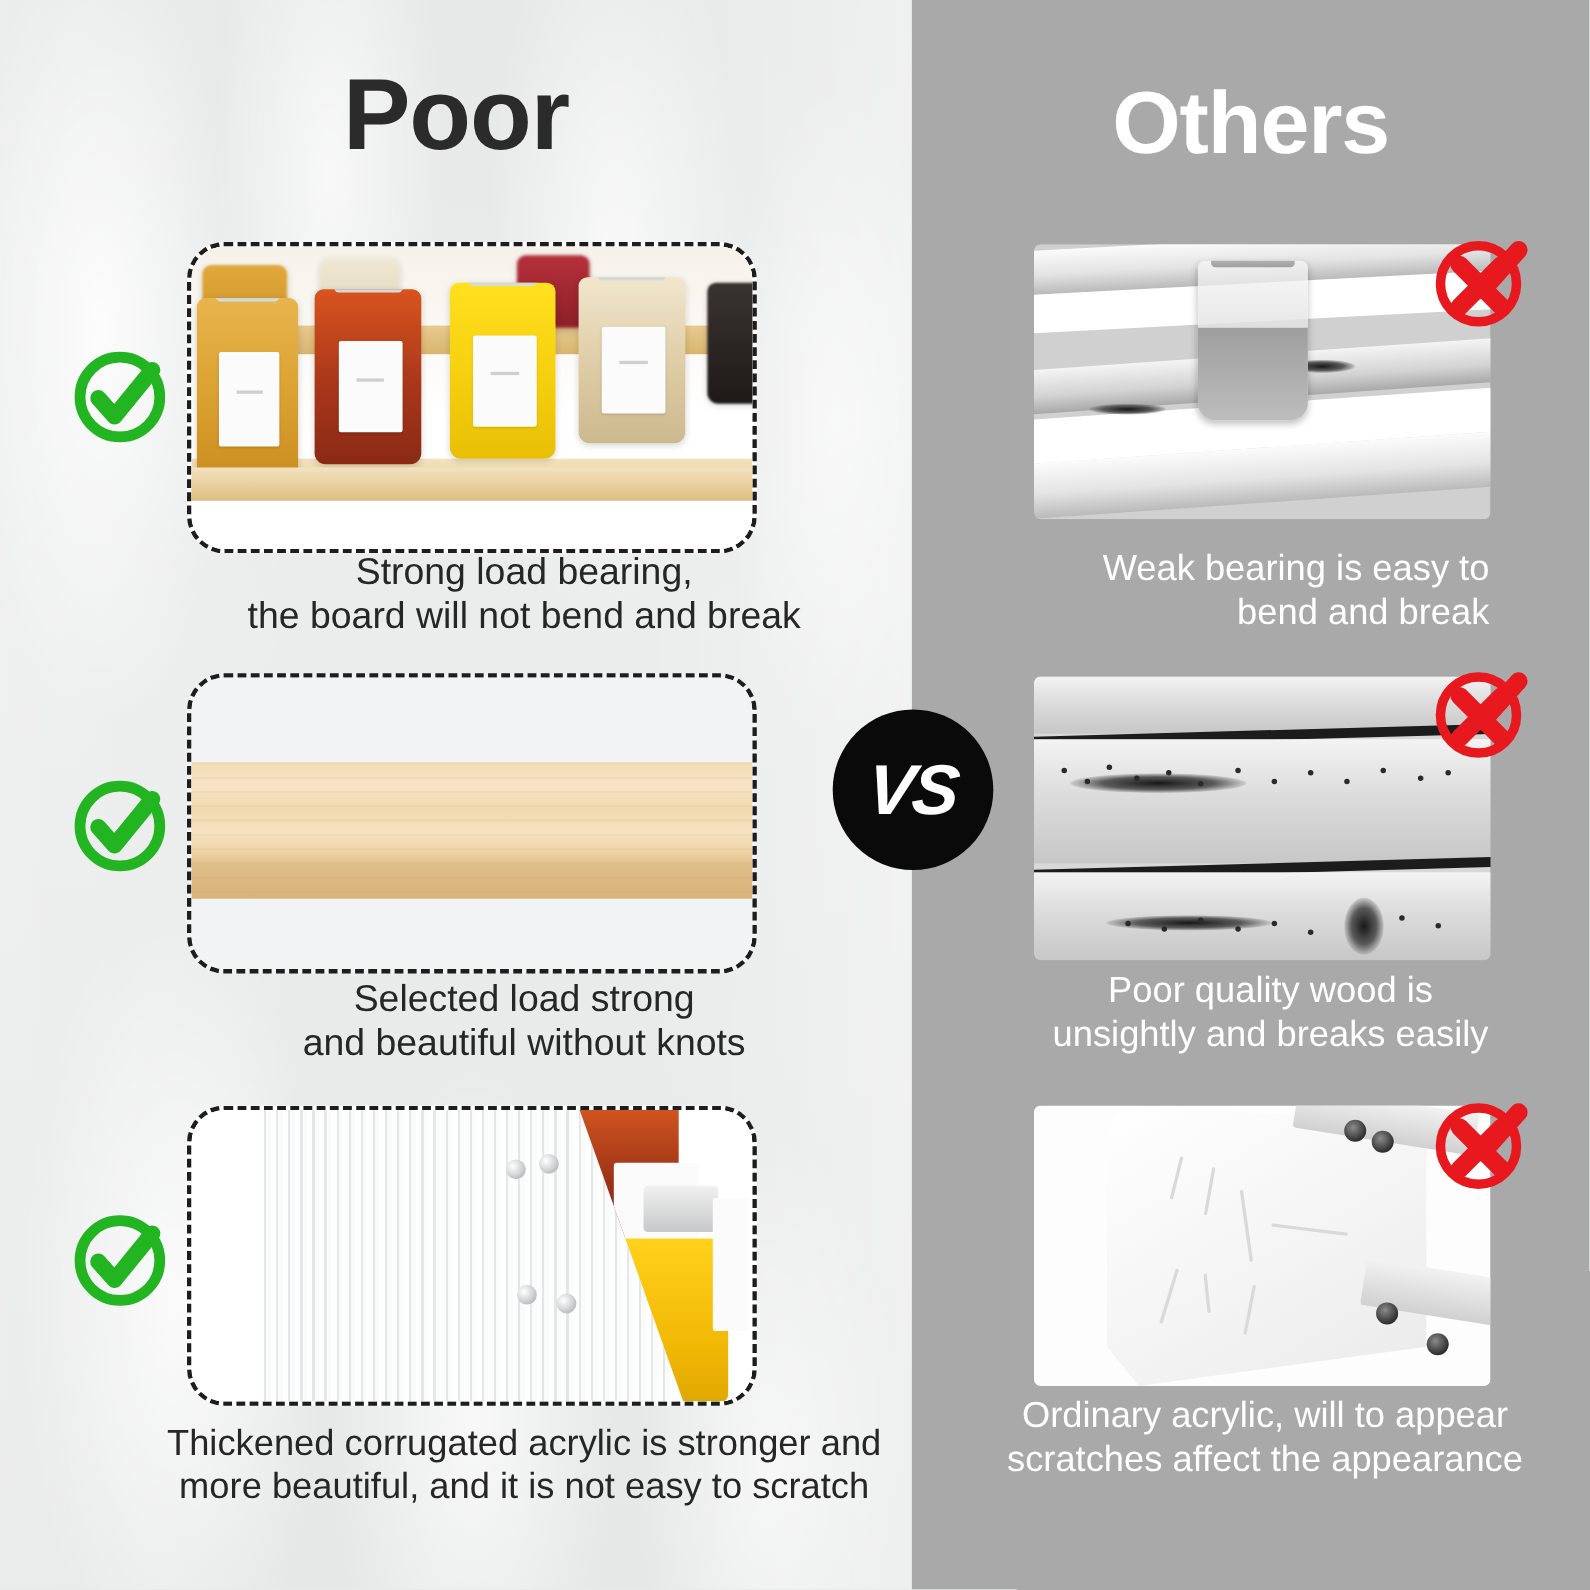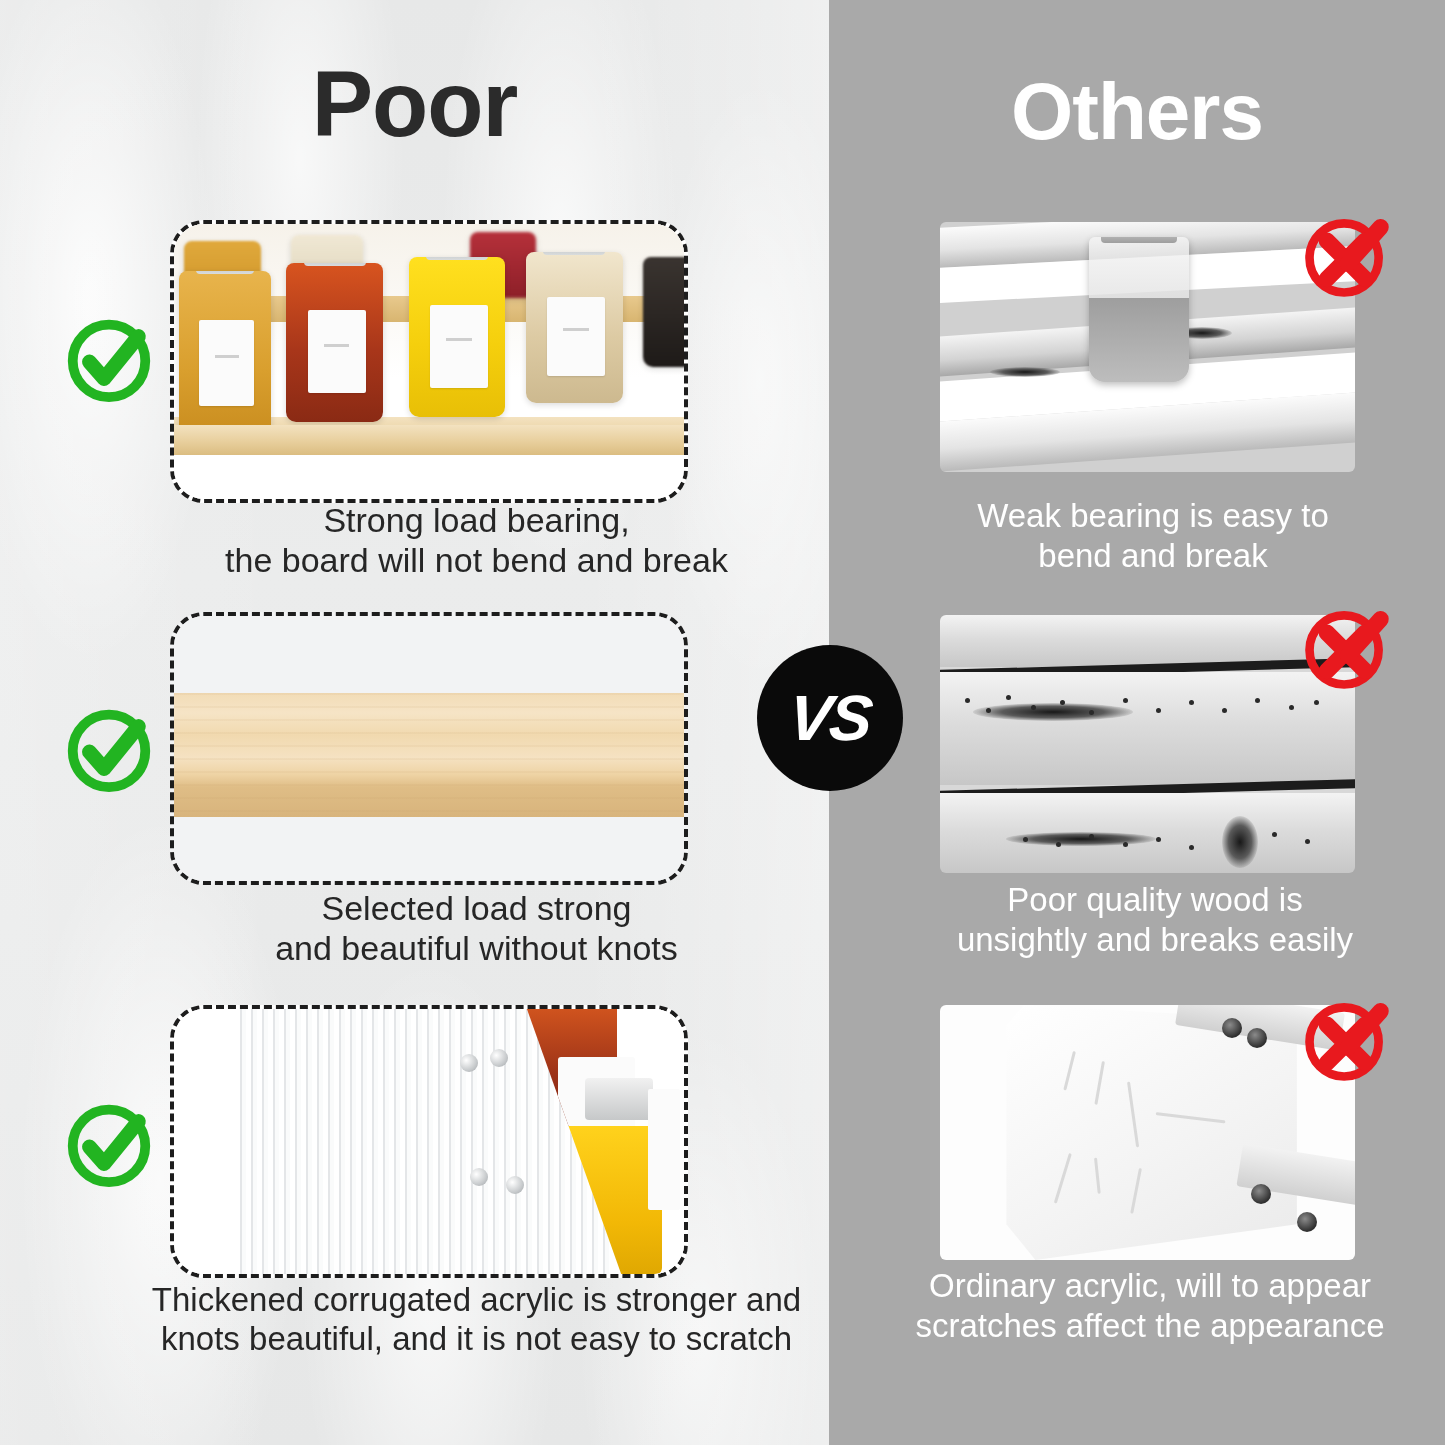--- a/index.html
+++ b/index.html
@@ -28,21 +28,21 @@
   .panel-sheen{position:absolute;inset:0;
       background:linear-gradient(90deg,rgba(255,255,255,.20),rgba(255,255,255,0) 35%,rgba(255,255,255,0) 70%,rgba(255,255,255,.35));}
 
   
   .hdr{position:absolute;font-weight:bold;letter-spacing:-1px;}
   #title-ours{left:0;width:829px;top:52px;text-align:center;font-size:92px;color:#2b2b2b;}
   #title-others{left:829px;width:616px;top:66px;text-align:center;font-size:80px;color:#ffffff;}
   .card{position:absolute;border:4px dashed #1d1d1d;border-radius:34px;overflow:hidden;background:#fff;}
   .cap-l{position:absolute;left:0;width:953px;text-align:center;color:#262626;
          font-size:34px;line-height:40px;}
-  .cap-l.wide{font-size:33px;line-height:39px;}
+  .cap-l.wide{font-size:33px;line-height:39px;margin-top:12px;}
 
   
   .check{position:absolute;width:98px;height:98px;}
   .check svg{display:block;width:98px;height:98px;}
 
   
   .rcard{position:absolute;overflow:hidden;border-radius:6px;}
   .cap-r{position:absolute;text-align:center;color:#ffffff;font-size:33px;line-height:40px;}
   .cross{position:absolute;width:96px;height:96px;}
   .cross svg{display:block;width:96px;height:96px;}
@@ -229,21 +229,21 @@
       </div>
       <div class="screw" style="left:56%;top:17%;"></div>
       <div class="screw" style="left:62%;top:15%;"></div>
       <div class="screw" style="left:58%;top:60%;"></div>
       <div class="screw" style="left:65%;top:63%;"></div>
     </div>
   </div>
 
   <div class="cap-l wide" style="top:1280px;">
     <div>Thickened corrugated acrylic is stronger and</div>
-    <div>knots beautiful, and it is not easy to scratch</div>
+    <div>more beautiful, and it is not easy to scratch</div>
   </div>
 
   <div class="rcard" style="left:940px;top:222px;width:415px;height:250px;">
     <div class="gray-wrap">
       <div class="r1">
         <div class="sl" style="top:-2%;height:16%;transform:rotate(-3deg);"></div>
         <div class="gap" style="top:14%;height:14%;transform:rotate(-3deg);"></div>
         <div class="bendboard" style="top:40%;transform:rotate(-4deg);"></div>
         <div class="gap" style="top:58%;height:16%;transform:rotate(-4deg);"></div>
         <div class="sl" style="top:74%;height:20%;transform:rotate(-4deg);"></div>
@@ -258,21 +258,21 @@
   </div>
 
   <div class="cross" style="left:1298px;top:208px;">
     <svg viewBox="0 0 100 100">
       <circle cx="48" cy="52" r="36" fill="none" stroke="#e8191e" stroke-width="9"></circle>
       <path d="M30 34 L70 74 M70 34 L30 74" stroke="#e8191e" stroke-width="17" stroke-linecap="round"></path>
       <path d="M52 58 L86 20" stroke="#e8191e" stroke-width="17" stroke-linecap="round"></path>
     </svg>
   </div>
 
-  <div class="cap-r" style="left:908px;width:490px;top:496px;">
+  <div class="cap-r" style="left:864px;width:490px;top:496px;text-align:right;">
     <div>Weak bearing is easy to</div>
     <div>bend and break</div>
   </div>
 
   <div class="rcard" style="left:940px;top:615px;width:415px;height:258px;">
     <div class="gray-wrap">
       <div class="r2">
         <div class="woodstrip" style="top:0;height:20%;"></div>
         <div class="darkline" style="top:19%;transform:rotate(-1.6deg);"></div>
         <div class="woodstrip" style="top:22%;height:44%;"></div>

